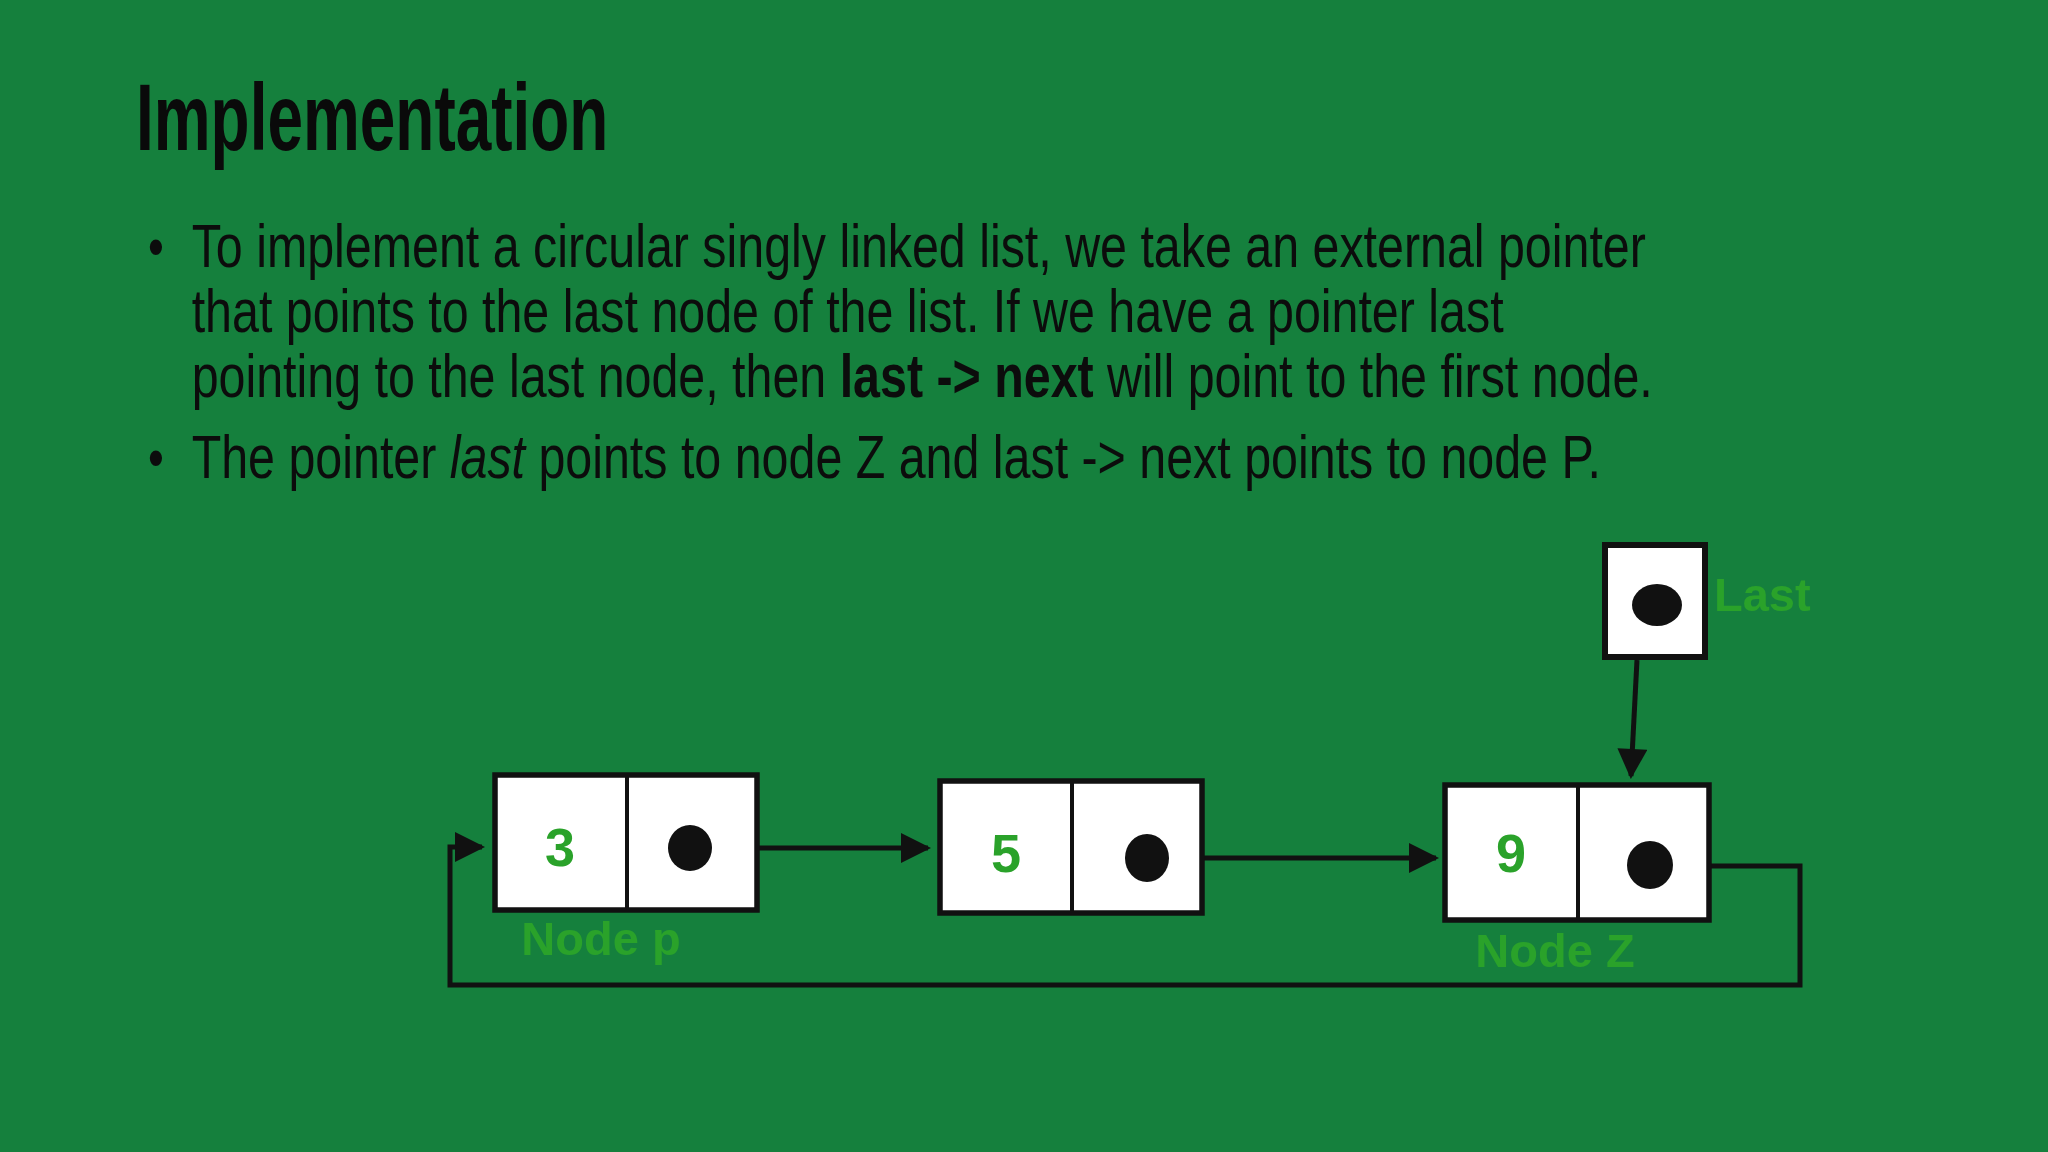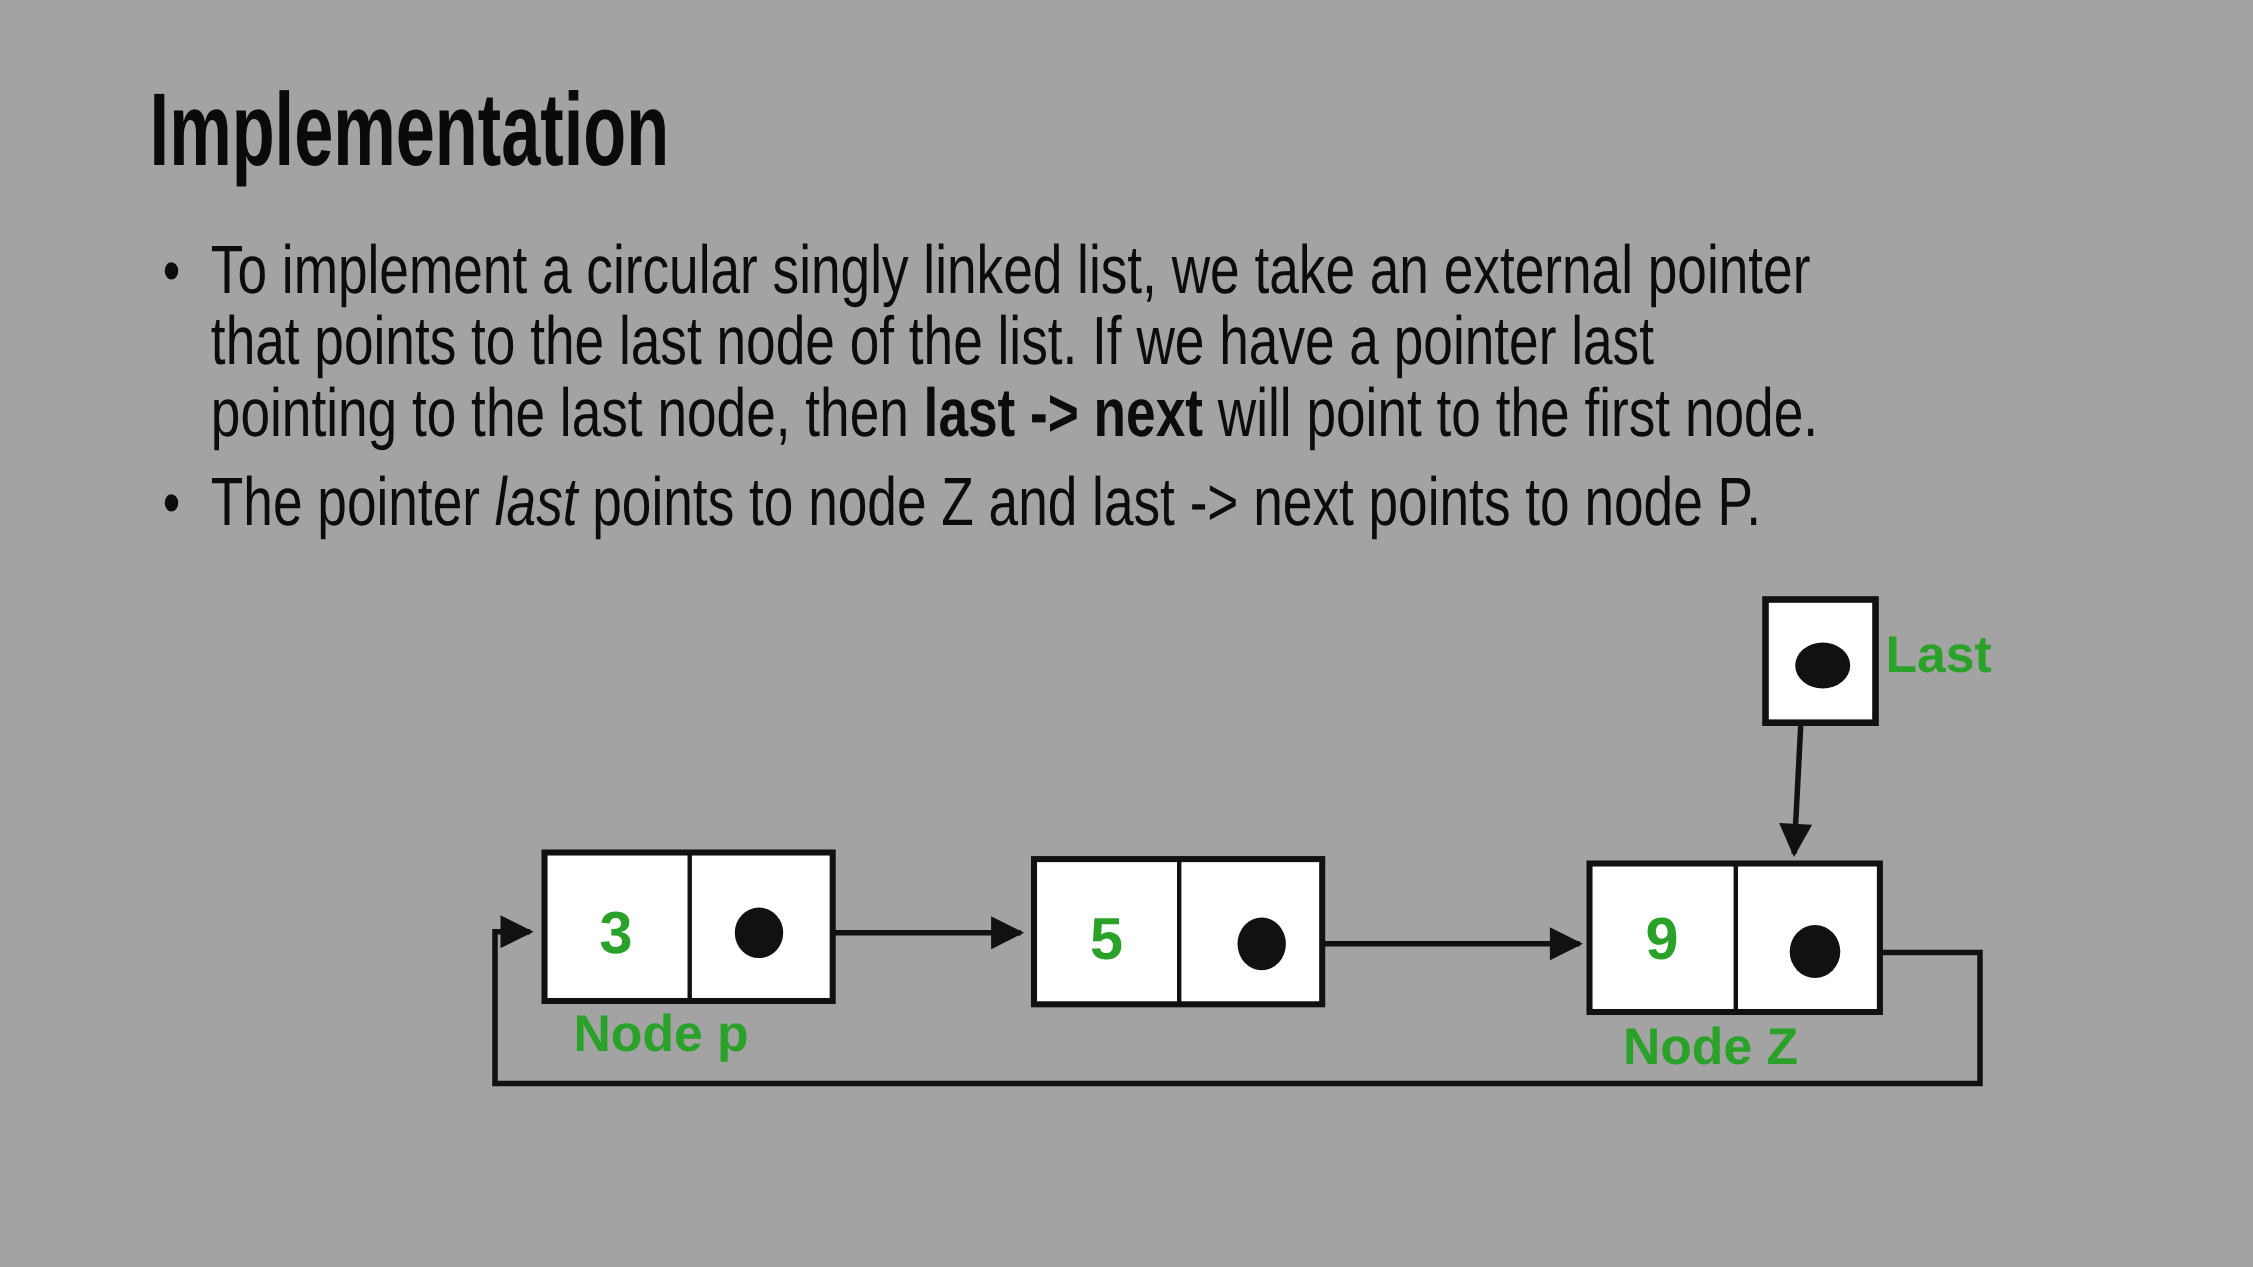--- a/index.html
+++ b/index.html
@@ -11,21 +11,21 @@
     width: 2048px;
     height: 1152px;
     position: relative;
     overflow: hidden;
     font-family: "Liberation Sans", sans-serif;
     color: #0b0b0b;
   }
   .slide {
     position: absolute;
     inset: 0;
-    background: #a3a3a3;
+    background: #15803d;
   }
   .title {
     position: absolute;
     left: 136px;
     top: 64px;
     margin: 0;
     font-size: 94px;
     font-weight: 700;
     letter-spacing: 0;
     white-space: nowrap;

